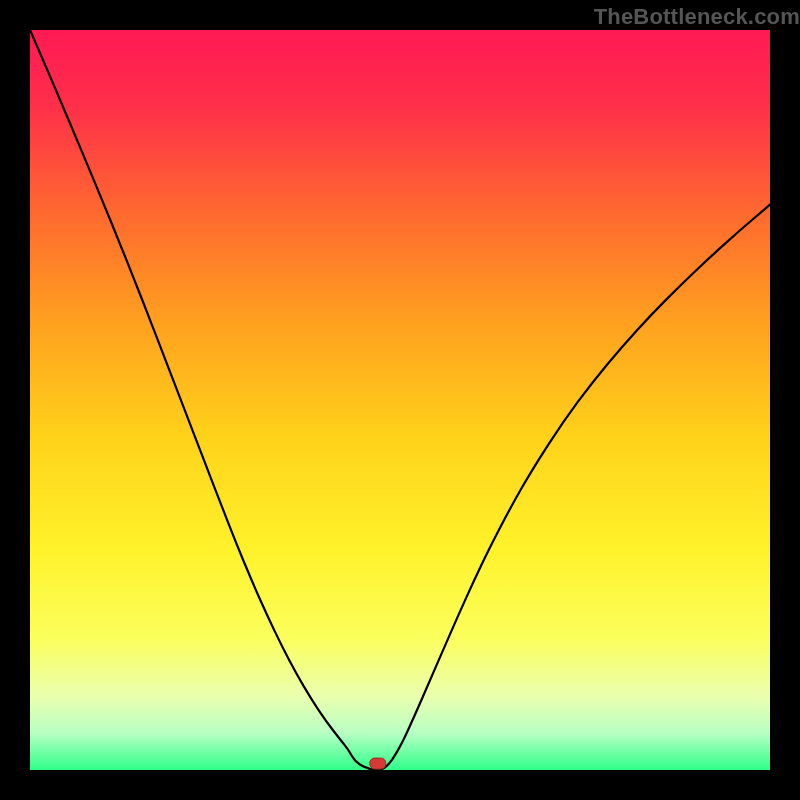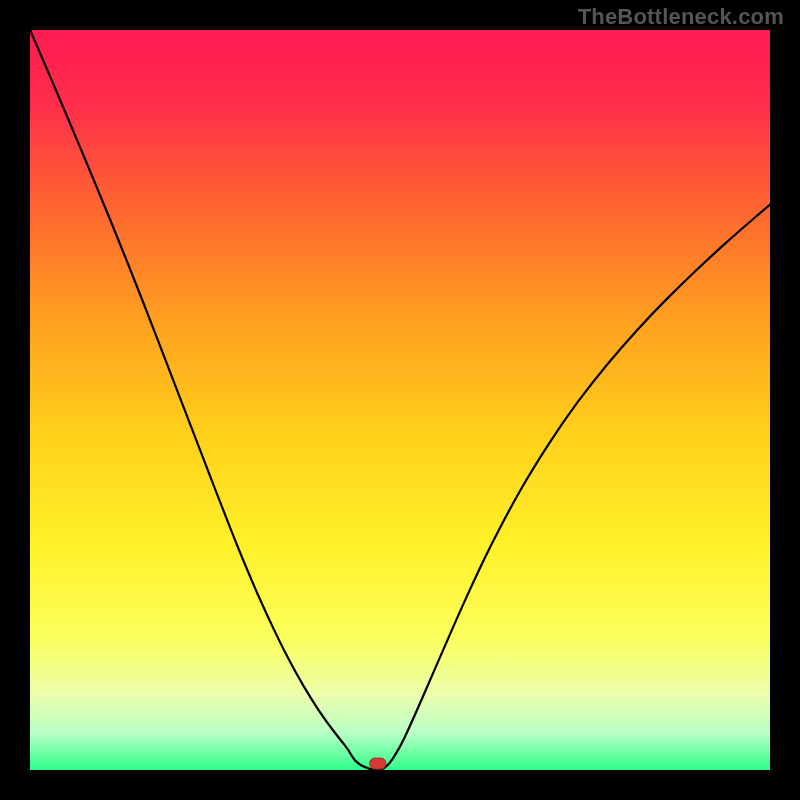--- a/index.html
+++ b/index.html
@@ -13,21 +13,21 @@
   }
   .frame {
     position: relative;
     width: 800px;
     height: 800px;
     background: #000;
   }
   .watermark {
     position: absolute;
     top: 4px;
-    right: 16px;
+    right: 0;
     color: #555;
     font-size: 22px;
     font-weight: 600;
     letter-spacing: 0.2px;
     z-index: 5;
     user-select: none;
   }
   .plot {
     position: absolute;
     left: 30px;

